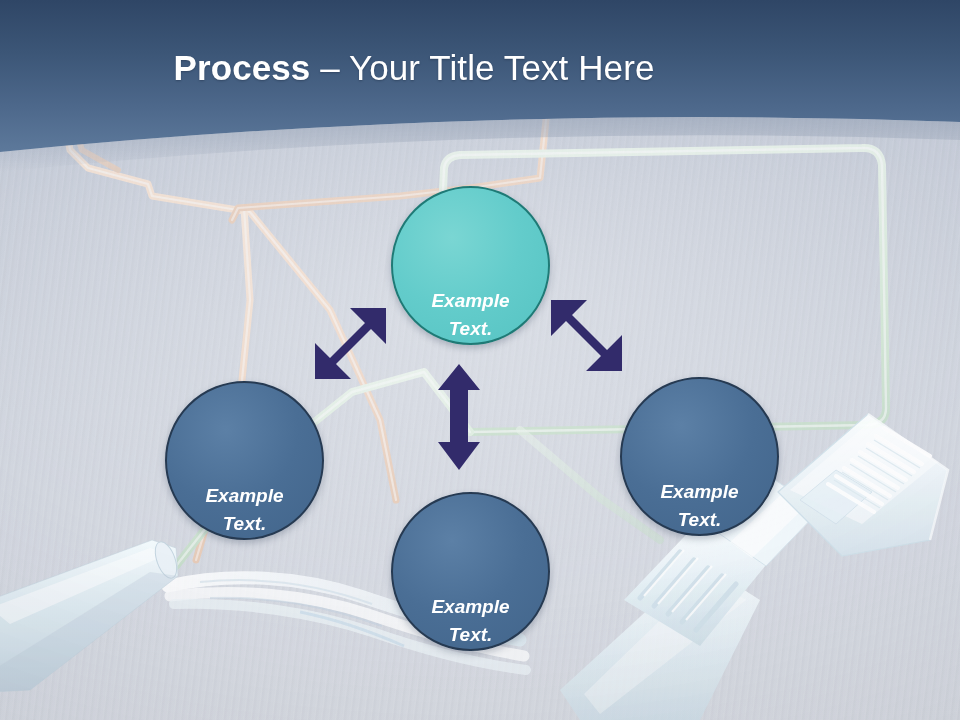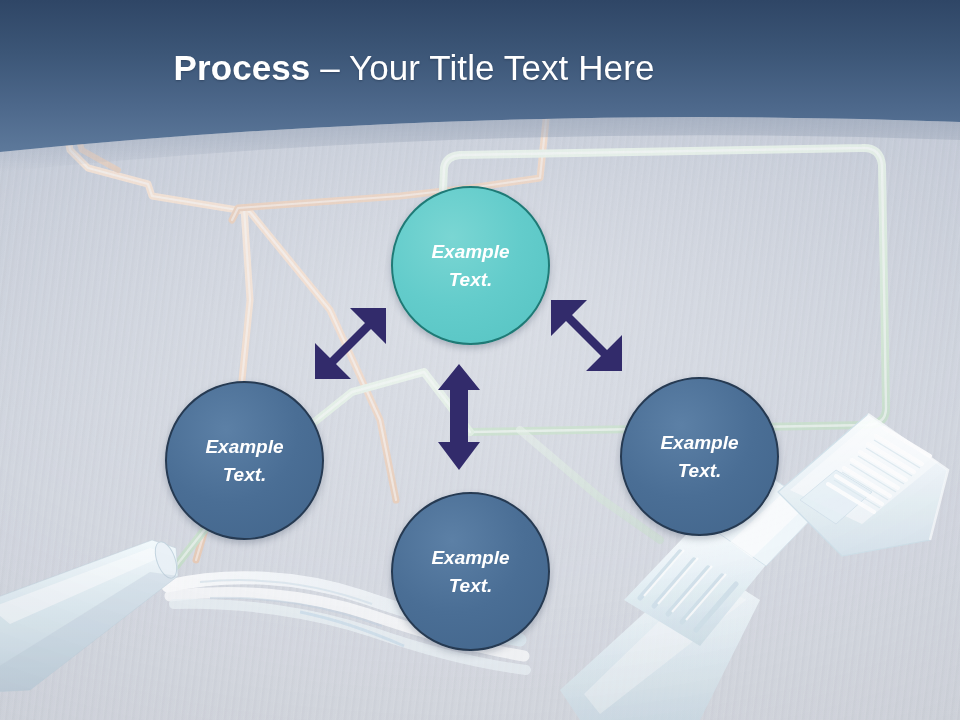--- a/index.html
+++ b/index.html
@@ -72,21 +72,21 @@
   .wires { position: absolute; inset: 0; }
   .wires svg { display: block; }
 
   
   .node {
     position: absolute;
     border-radius: 50%;
     display: flex;
     flex-direction: column;
     align-items: center;
-    justify-content: center;
+    justify-content: flex-end;
     text-align: center;
     color: #ffffff;
     font-style: italic;
     font-weight: bold;
     font-size: 19px;
     line-height: 28px;
     box-shadow: 0 3px 7px rgba(40,55,80,0.28);
   }
   .node span { display: block; pointer-events: none; }
   .node-teal {

